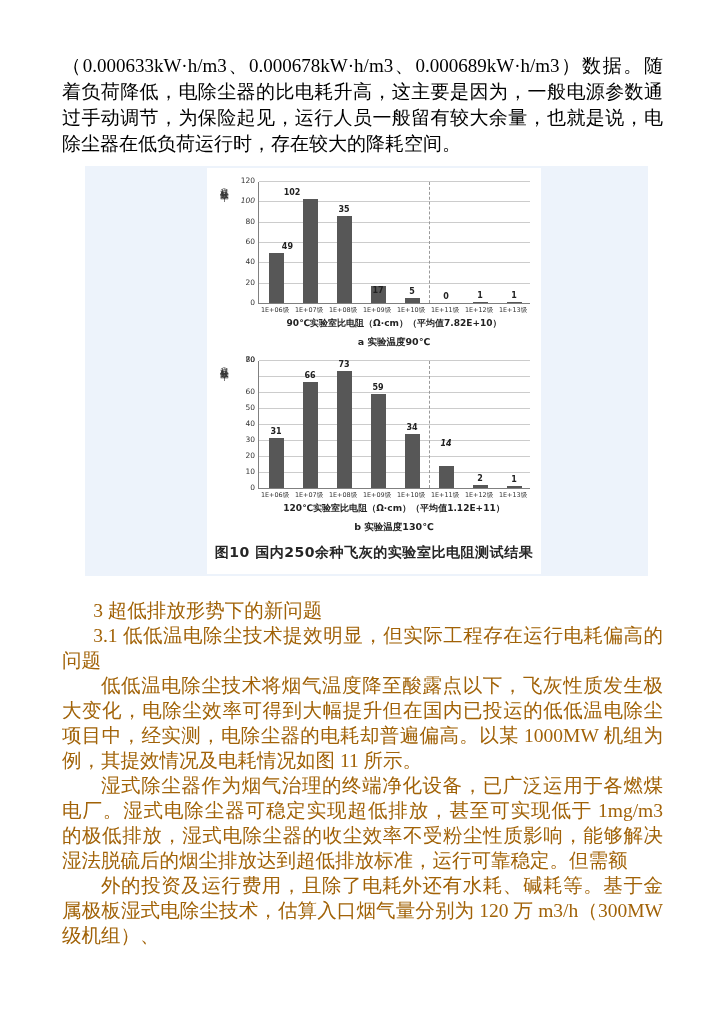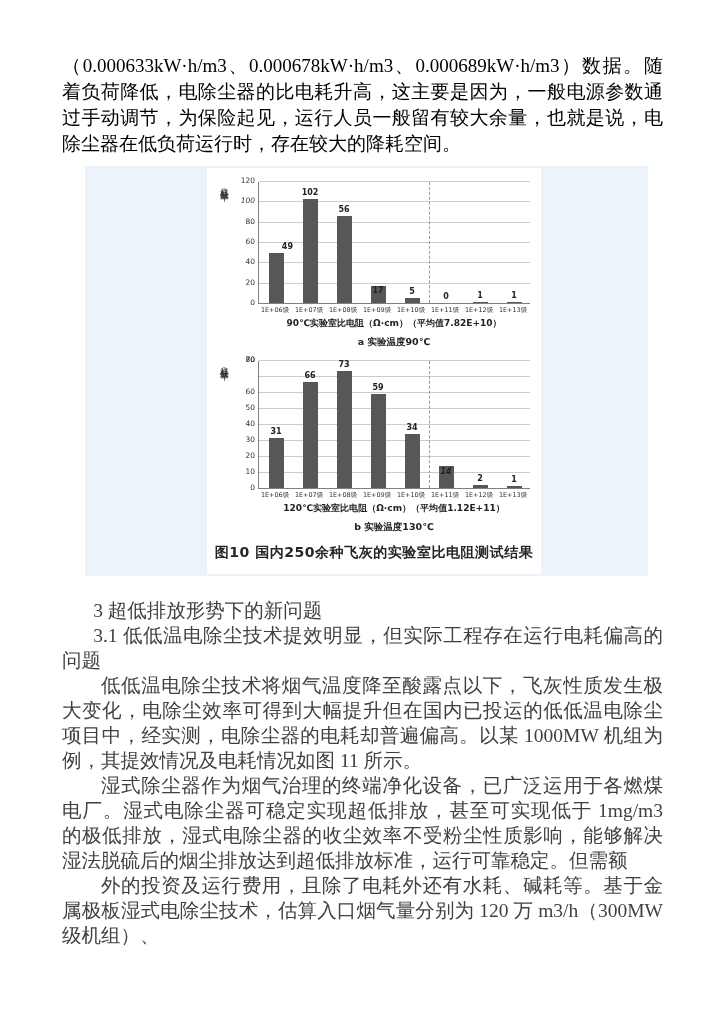--- a/index.html
+++ b/index.html
@@ -9,21 +9,21 @@
     font-family:"Liberation Serif","DejaVu Serif",serif; color:#111;
     overflow:hidden;
   }
   
   .intro-para {
     position:absolute; top:53px; left:62px; width:601px;
     font-size:19px; line-height:26px; text-align:justify; color:#000000;
   }
   .text-block {
     position:absolute; top:598px; left:62px; width:601px;
-    font-size:19.5px; line-height:25px; text-align:justify; color:#404040;
+    font-size:19.5px; line-height:25px; text-align:justify; color:#a16207;
   }
   .text-block p { margin:0; text-indent:2em; }
   .text-block p.hd { text-indent:1.6em; }
   
   .figure-block {
     position:absolute; top:166px; left:85px; width:563px; height:410px;
     background:#edf3fb;
   }
   .figure-inner {
     position:absolute; left:122px; top:2px; width:334px; height:406px;
@@ -101,23 +101,23 @@
               <div class="grid" style="bottom: 80px;"></div>
               <div class="ytick" style="bottom: 77px;">80</div>
               <div class="grid" style="bottom: 101px;"></div>
               <div class="ytick" style="bottom: 98px; font-style: italic;">100</div>
               <div class="grid" style="bottom: 121px;"></div>
               <div class="ytick" style="bottom: 118px;">120</div>
               <div class="meanline" style="left: 170px;"></div>
               <div class="bar" style="left: 9.5px; width: 15px; height: 50px; background: rgb(87, 87, 87);"></div>
               <div class="val" style="left: 0px; bottom: 52px; text-align: right;">49</div>
               <div class="bar" style="left: 43.5px; width: 15px; height: 104px; background: rgb(87, 87, 87);"></div>
-              <div class="val" style="left: 34px; bottom: 106px;">102</div>
+              <div class="val" style="left: 16px; bottom: 106px;">102</div>
               <div class="bar" style="left: 77.5px; width: 15px; height: 87px; background: rgb(87, 87, 87);"></div>
-              <div class="val" style="left: 68px; bottom: 89px;">56</div>
+              <div class="val" style="left: 68px; bottom: 89px;">35</div>
               <div class="bar" style="left: 111.5px; width: 15px; height: 17px; background: rgb(87, 87, 87);"></div>
               <div class="val" style="left: 102px; bottom: 8px;">17</div>
               <div class="bar" style="left: 145.5px; width: 15px; height: 5px; background: rgb(87, 87, 87);"></div>
               <div class="val" style="left: 136px; bottom: 7px;">5</div>
               <div class="val" style="left: 170px; bottom: 2px;">0</div>
               <div class="bar" style="left: 213.5px; width: 15px; height: 1px; background: rgb(87, 87, 87);"></div>
               <div class="val" style="left: 204px; bottom: 3px;">1</div>
               <div class="bar" style="left: 247.5px; width: 15px; height: 1px; background: rgb(87, 87, 87);"></div>
               <div class="val" style="left: 238px; bottom: 3px;">1</div>
             </div>
@@ -159,21 +159,21 @@
               <div class="val" style="left: 0px; bottom: 52px; text-align: center;">31</div>
               <div class="bar" style="left: 43.5px; width: 15px; height: 106px; background: rgb(87, 87, 87);"></div>
               <div class="val" style="left: 34px; bottom: 108px;">66</div>
               <div class="bar" style="left: 77.5px; width: 15px; height: 117px; background: rgb(87, 87, 87);"></div>
               <div class="val" style="left: 68px; bottom: 119px;">73</div>
               <div class="bar" style="left: 111.5px; width: 15px; height: 94px; background: rgb(87, 87, 87);"></div>
               <div class="val" style="left: 102px; bottom: 96px;">59</div>
               <div class="bar" style="left: 145.5px; width: 15px; height: 54px; background: rgb(87, 87, 87);"></div>
               <div class="val" style="left: 136px; bottom: 56px;">34</div>
               <div class="bar" style="left: 179.5px; width: 15px; height: 22px; background: rgb(87, 87, 87);"></div>
-              <div class="val" style="left: 170px; bottom: 12px; font-style: italic;">14</div>
+              <div class="val" style="left: 170px; bottom: 40px; font-style: italic;">14</div>
               <div class="bar" style="left: 213.5px; width: 15px; height: 3px; background: rgb(87, 87, 87);"></div>
               <div class="val" style="left: 204px; bottom: 5px;">2</div>
               <div class="bar" style="left: 247.5px; width: 15px; height: 2px; background: rgb(87, 87, 87);"></div>
               <div class="val" style="left: 238px; bottom: 4px;">1</div>
             </div>
             <div class="xticks">
               <div class="xtick">1E+06级</div>
               <div class="xtick">1E+07级</div>
               <div class="xtick">1E+08级</div>
               <div class="xtick">1E+09级</div>

